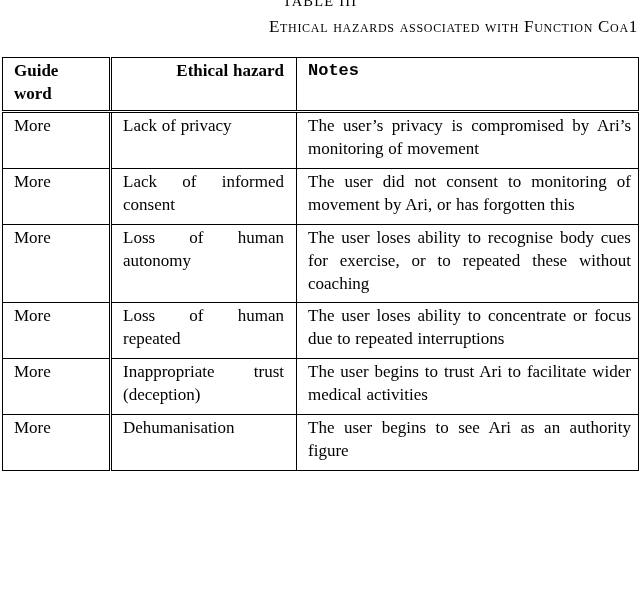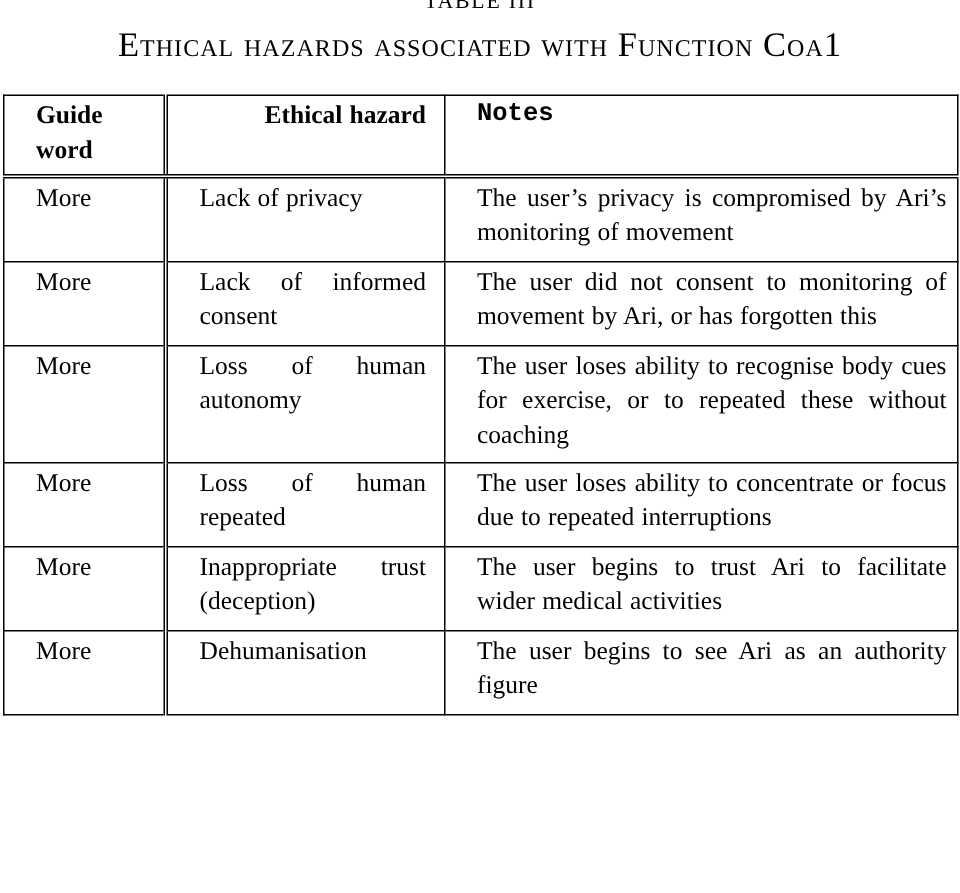--- a/index.html
+++ b/index.html
@@ -11,42 +11,42 @@
     font-family: "Liberation Serif", "DejaVu Serif", serif;
     color: #000000;
   }
   .page { padding: 0 2px; margin-top: -7px; }
   .table-number {
     text-align: center;
     font-size: 14.5px;
     letter-spacing: 1.2px;
   }
   .table-caption {
-    text-align: center;
+    text-align: right;
     font-variant: small-caps;
-    font-size: 23px;
+    font-size: 17px;
     letter-spacing: 0.7px;
     margin-top: 7px;
   }
   table.hazard-table {
     border-collapse: collapse;
     table-layout: fixed;
     width: 636px;
     margin: 20px auto 0 auto;
     border: 1px solid #000;
   }
   col.c-guide  { width: 108px; }
   col.c-hazard { width: 186px; }
   col.c-notes  { width: 342px; }
   th, td {
     border: 1px solid #000;
     vertical-align: top;
     font-size: 17px;
     line-height: 1.35;
-    padding: 2px 12px 7px 21px;
+    padding: 2px 12px 7px 11px;
     word-spacing: 0.5px;
   }
   th {
     font-weight: bold;
     text-align: left;
     border-bottom: 3px double #000;
     padding-bottom: 4px;
   }
   th.col-guide { padding-right: 34px; }
   th.col-hazard, td.col-hazard { border-left: 3px double #000; text-align: right; }

